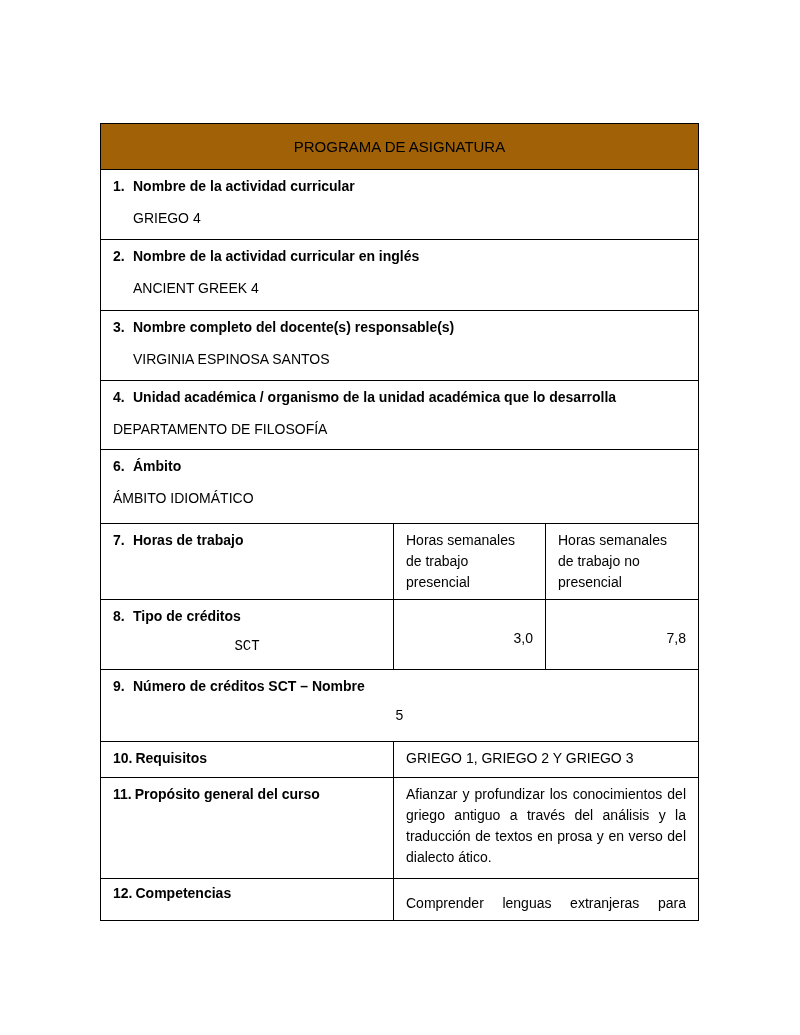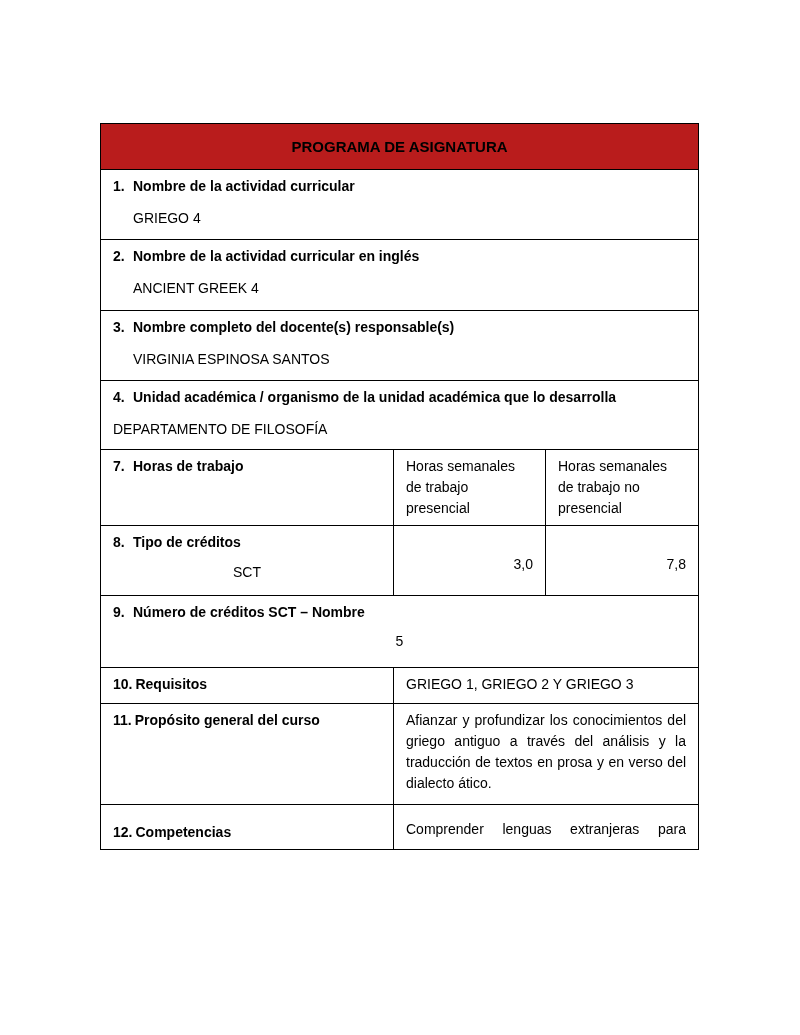--- a/index.html
+++ b/index.html
@@ -20,39 +20,39 @@
     font-size: 14px;
     line-height: 21px;
   }
   table.doc td {
     border: 1px solid #000;
     vertical-align: top;
     padding: 6px 12px;
   }
   td.t2 { border-top: 2px solid #000; }
   .hdr {
-    background: #b91c1c;
+    background: #a16207;
     text-align: center;
-    font-weight: bold;
+    font-weight: normal;
     font-size: 15px;
     height: 37px;
     vertical-align: middle !important;
     padding: 12px 12px !important;
   }
   .num {
     display: inline-block;
     min-width: 17px;
     margin-right: 3px;
     font-weight: bold;
   }
   .label { font-weight: bold; }
   .value { margin-top: 11px; }
   .value.indent { margin-left: 20px; }
   .value.flush { margin-left: 0; }
-  .sct { text-align: center; margin-top: 9px; }
+  .sct { text-align: center; margin-top: 9px; font-family: Liberation Mono, monospace; }
   .center-mid { text-align: right; padding-top: 28px !important; }
   .center-val { text-align: center; margin-top: 8px; }
   .just { text-align: justify; }
   .just-last { text-align: justify; text-align-last: justify; }
 </style>
 </head>
 <body>
 
 <div class="page">
   <table class="doc">
@@ -89,20 +89,26 @@
       </tr>
 
       <tr>
         <td colspan="3" style="height:69px">
           <div class="label"><span class="num">4.</span><span>Unidad académica / organismo de la unidad académica que lo desarrolla</span></div>
           <div class="value flush">DEPARTAMENTO DE FILOSOFÍA</div>
         </td>
       </tr>
 
 
+      <tr>
+        <td colspan="3" style="height:74px">
+          <div class="label"><span class="num">6.</span><span>Ámbito</span></div>
+          <div class="value flush">ÁMBITO IDIOMÁTICO</div>
+        </td>
+      </tr>
 
       <tr>
         <td style="height:57px">
           <div class="label"><span class="num">7.</span><span>Horas de trabajo</span></div>
         </td>
         <td>Horas semanales de trabajo presencial</td>
         <td>Horas semanales de trabajo no presencial</td>
       </tr>
 
       <tr>
@@ -129,20 +135,20 @@
       </tr>
 
       <tr>
         <td class="t2" style="height:101px">
           <div class="label"><span class="num">11.</span><span>Propósito general del curso</span></div>
         </td>
         <td colspan="2" class="t2 just">Afianzar y profundizar los conocimientos del griego antiguo a través del análisis y la traducción de textos en prosa y en verso del dialecto ático.</td>
       </tr>
 
       <tr>
-        <td class="t2" style="height:25px; padding-top:17px;">
+        <td class="t2" style="height:25px; padding-top:4px;">
           <div class="label"><span class="num">12.</span><span>Competencias</span></div>
         </td>
         <td colspan="2" class="t2 just-last" style="padding-top:14px;">Comprender lenguas extranjeras para</td>
       </tr>
     </tbody>
   </table>
 </div>
 
 </body></html>

